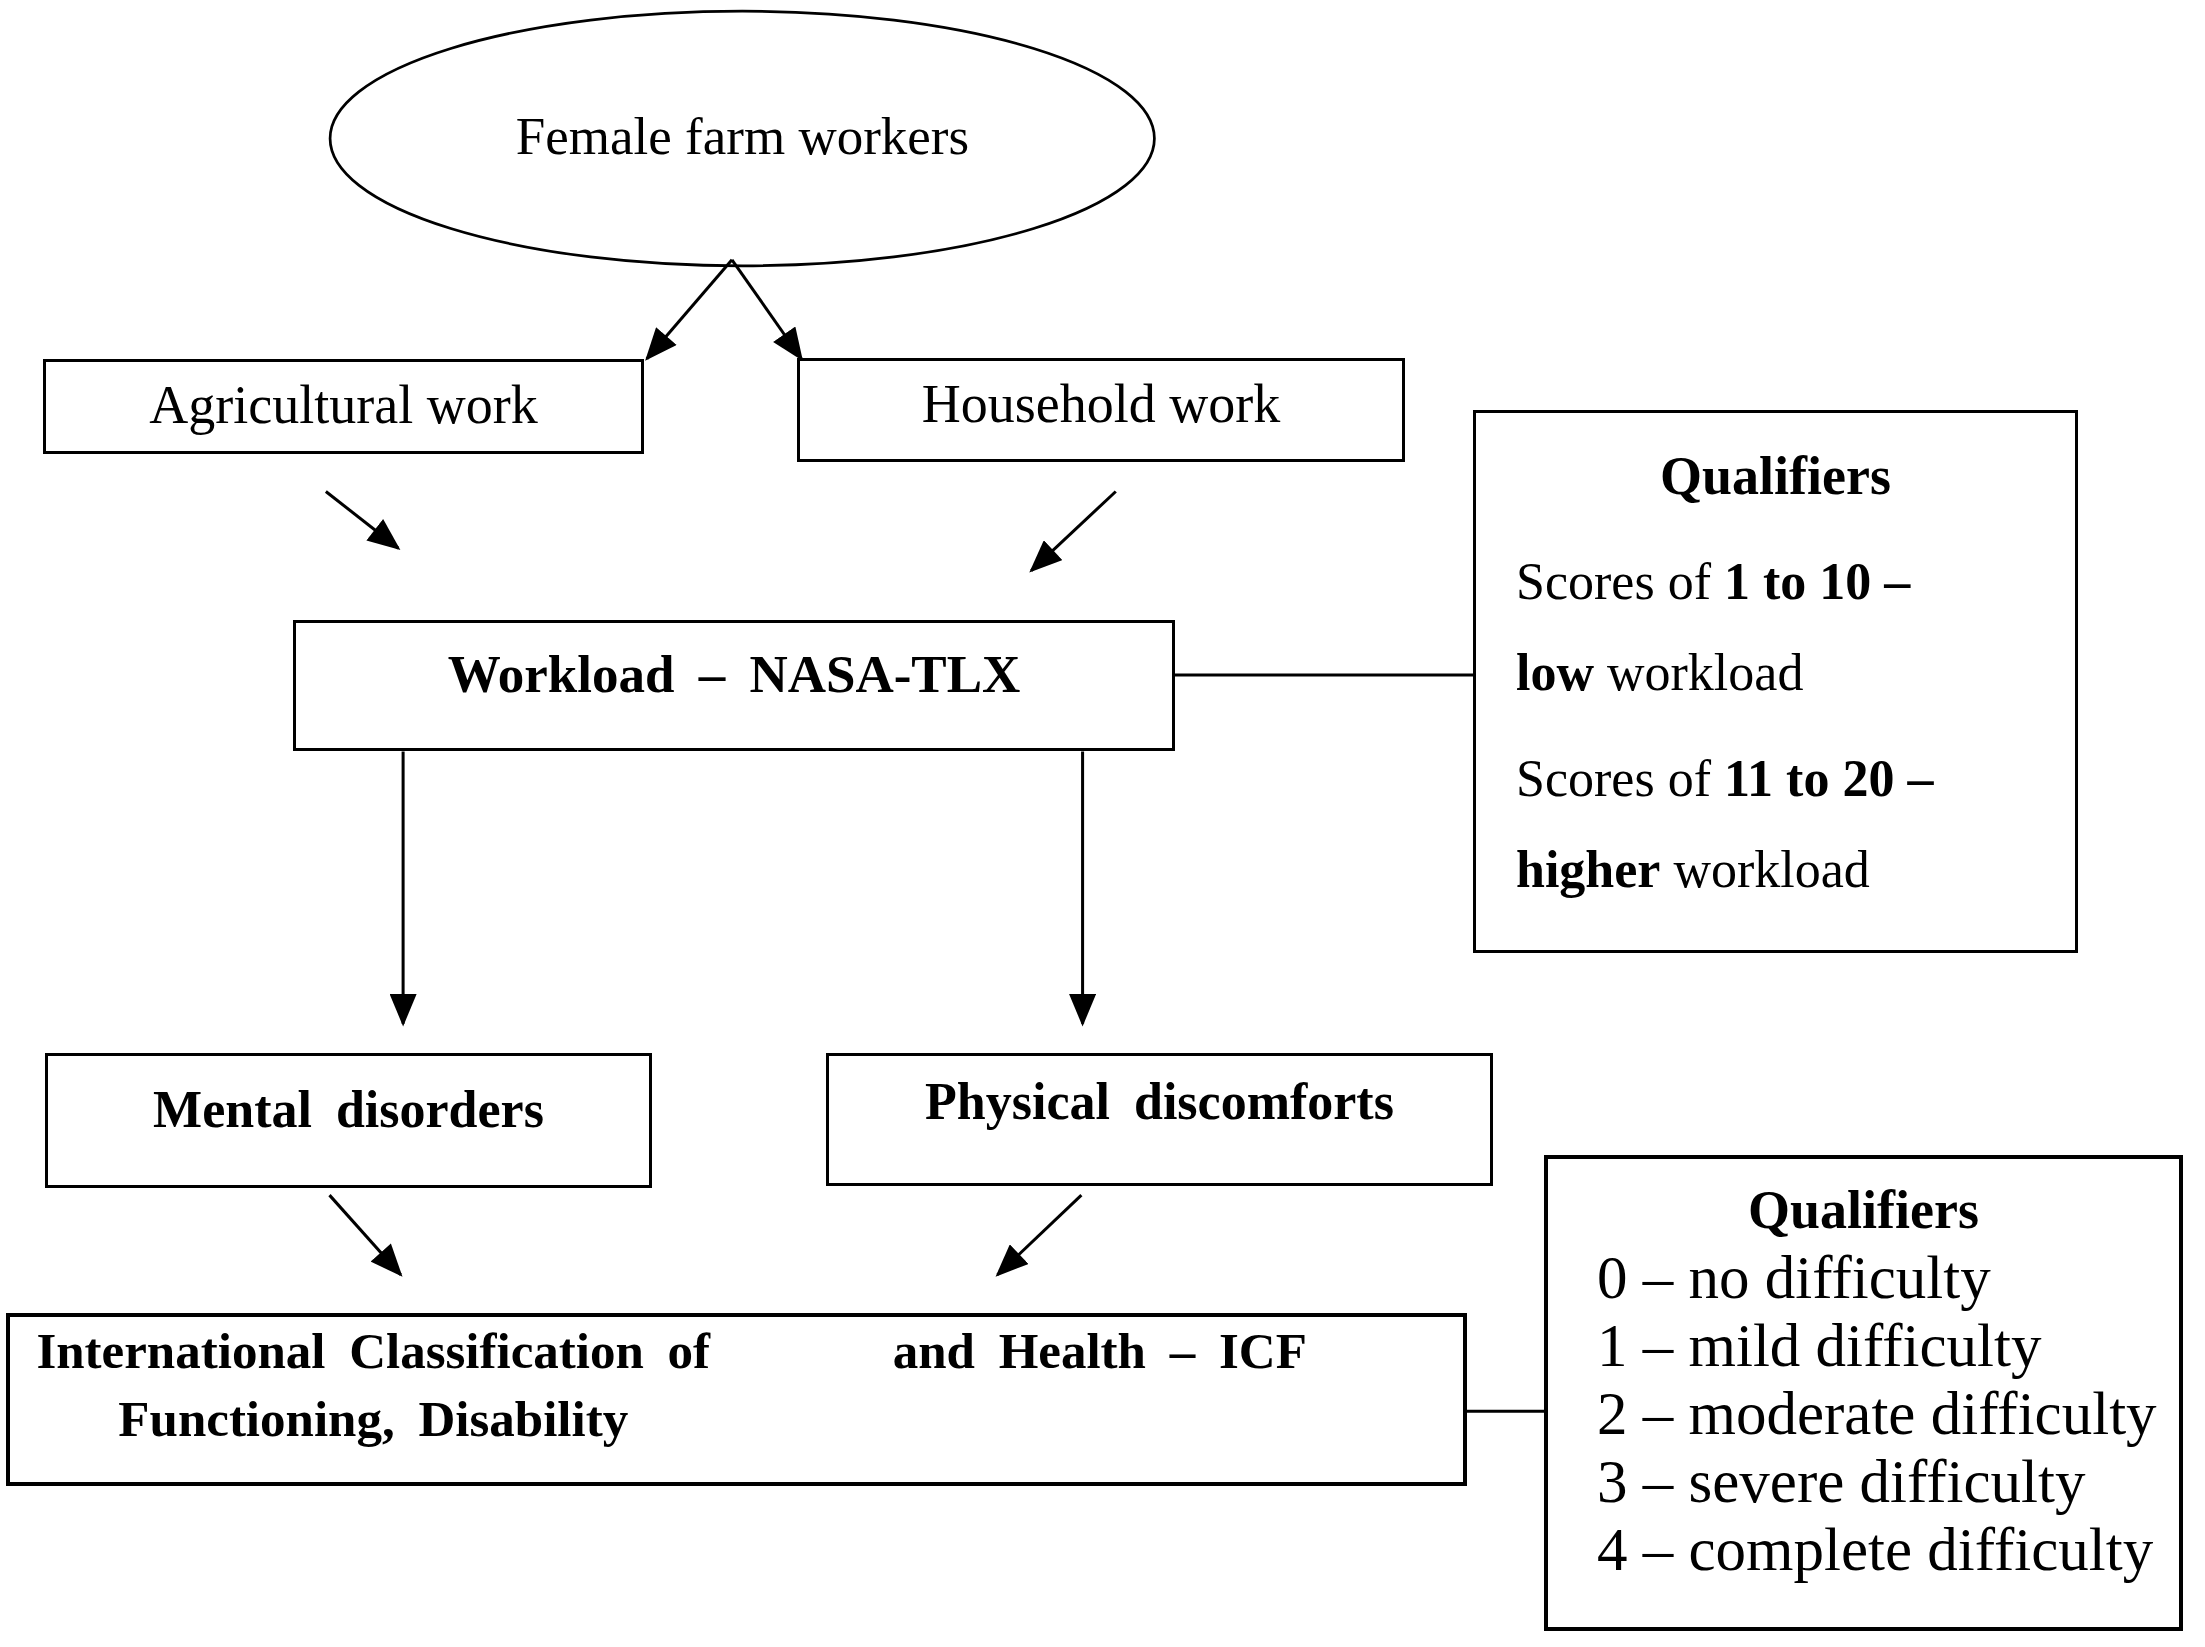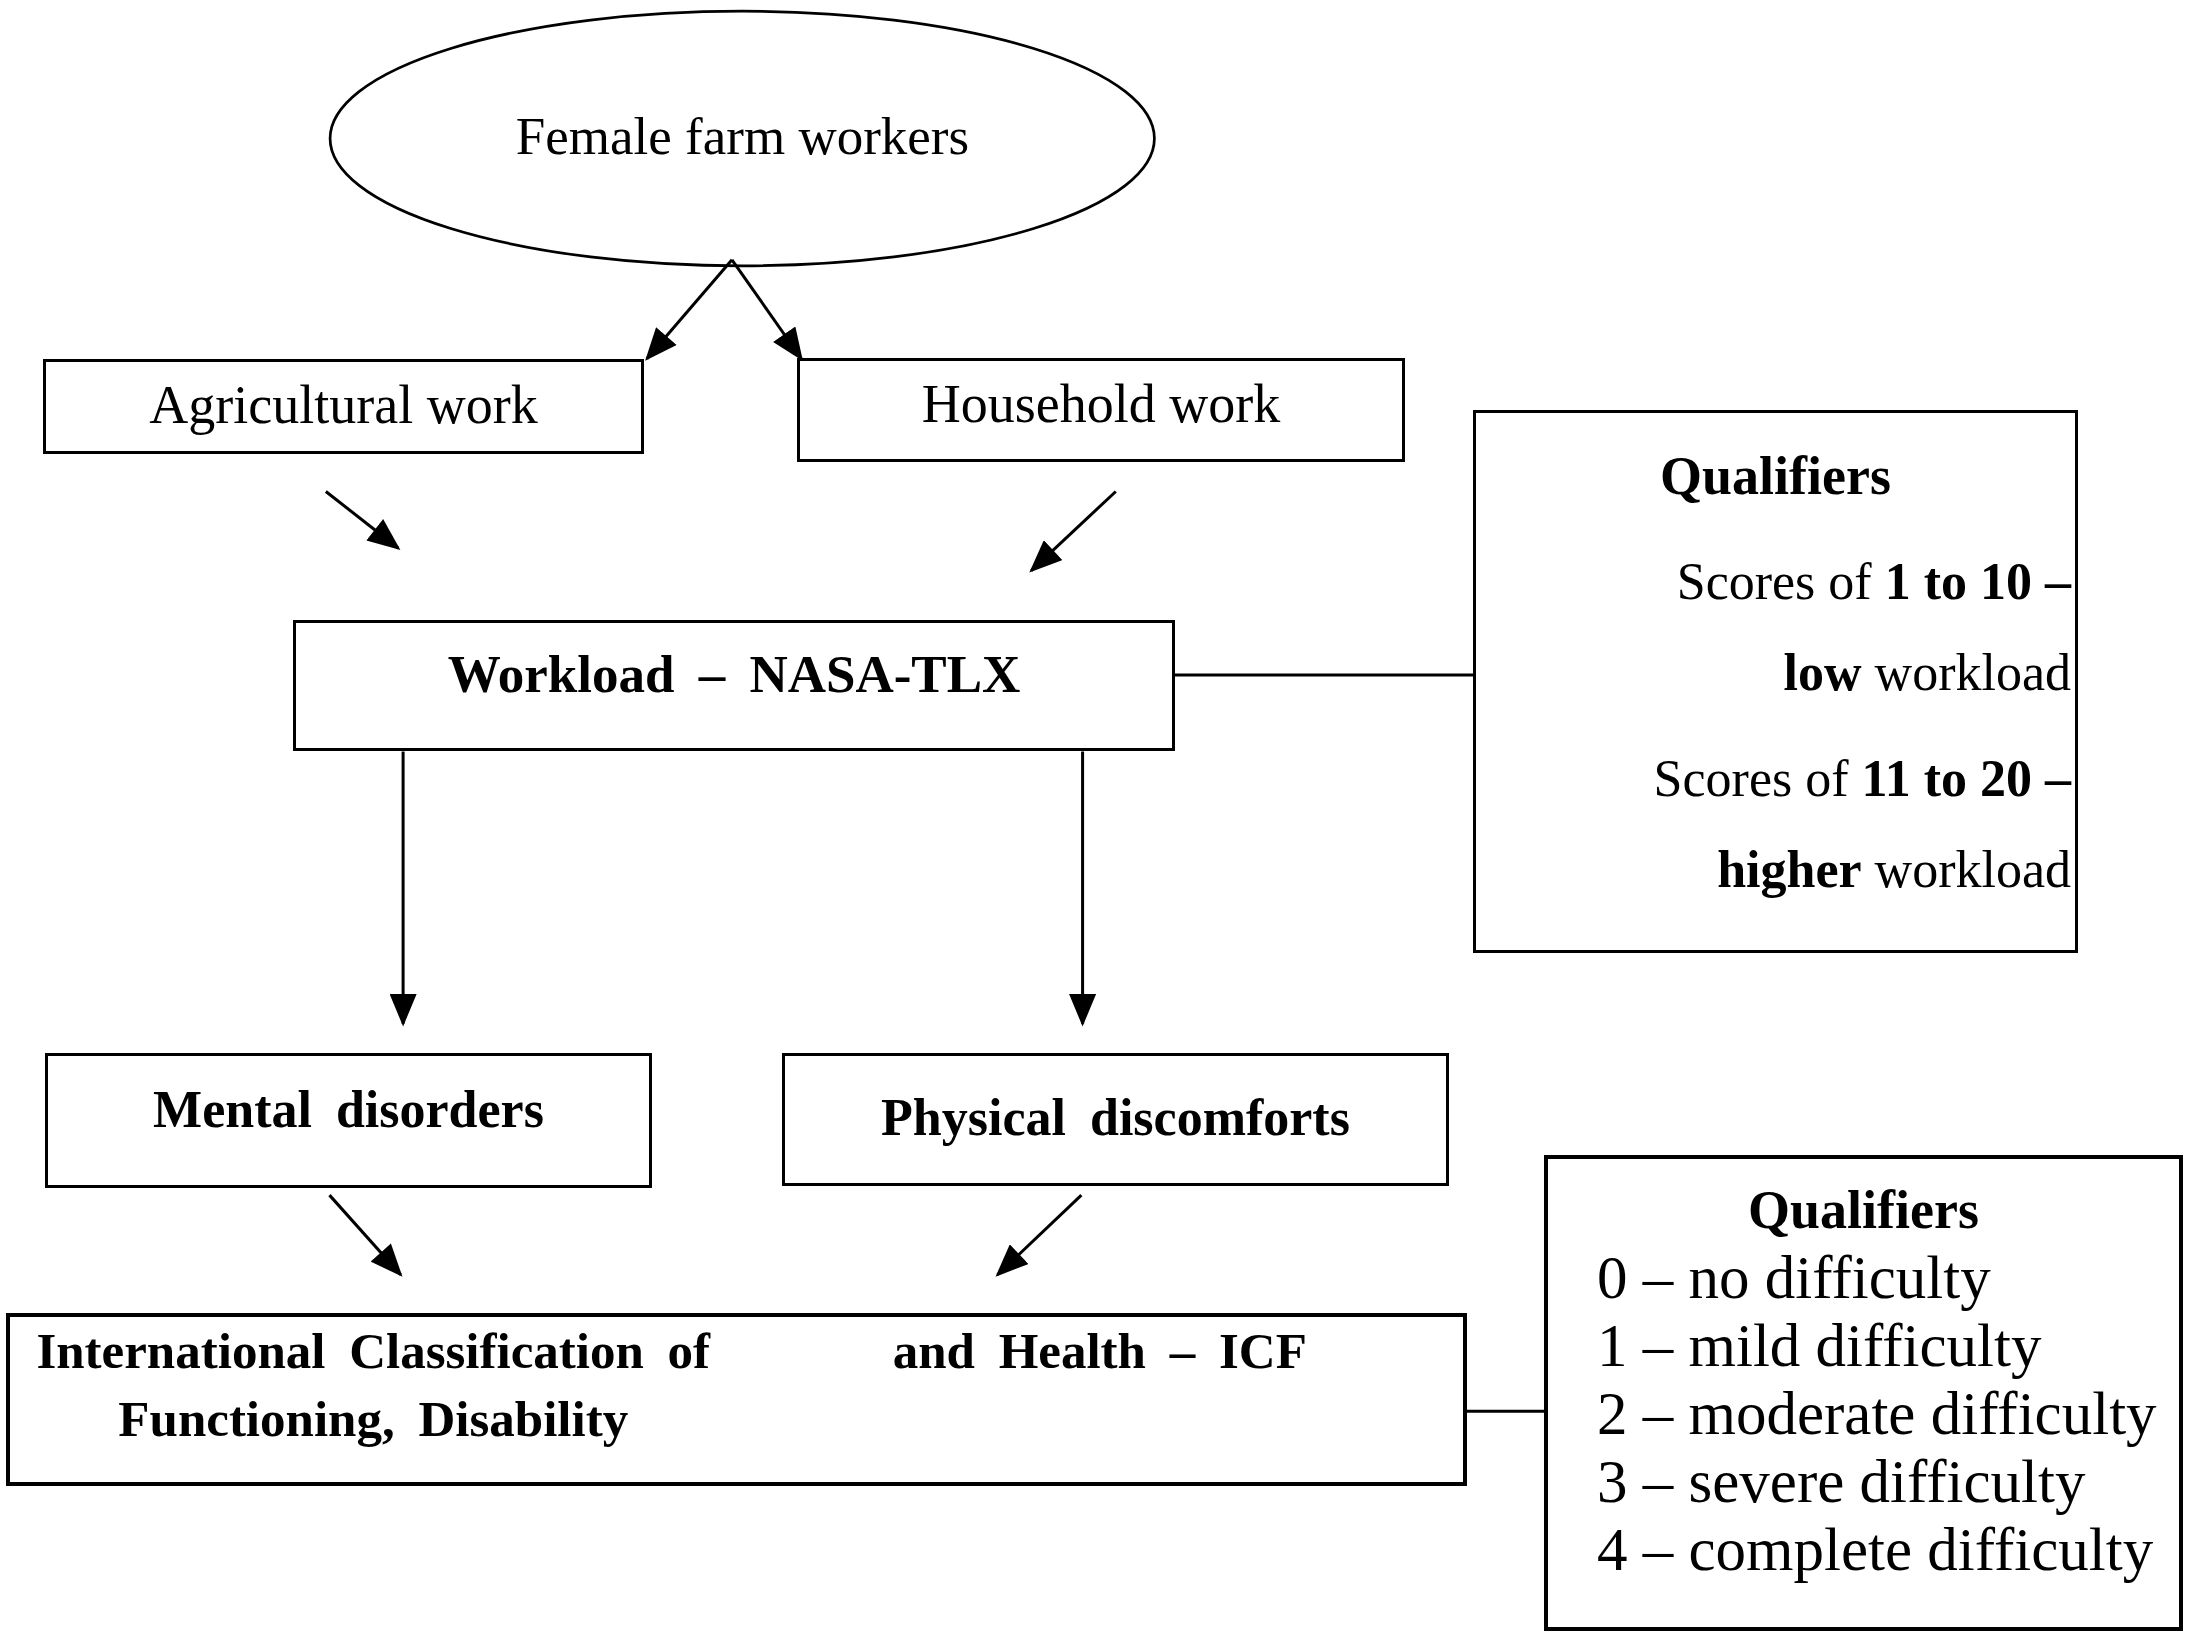--- a/index.html
+++ b/index.html
@@ -21,21 +21,21 @@
     position:absolute;z-index:2;text-align:center;font-size:53px;line-height:1.0;
   }
   .icf{
     border-width:4.2px;display:flex;flex-direction:row;justify-content:center;
     font-weight:700;font-size:51px;line-height:68px;word-spacing:11px;
   }
   .qbox{position:absolute;box-sizing:border-box;border:3.6px solid #000;background:transparent;z-index:2;}
   .qbox .qtitle{text-align:center;font-weight:700;font-size:54px;line-height:54px;}
   .q1 .qtitle{margin-top:36px;}
   .q1 .qbody{margin-top:33px;padding-left:28px;font-size:52px;}
-  .q1 p{margin:4px;line-height:91px;text-align:right;}
+  .q1 p{margin:12px;line-height:91px;}
   .q1 p + p{margin-top:15px;}
   .q2{border-width:4.2px;}
   .q2 .qtitle{margin-top:24px;}
   .q2 .qlist{margin-top:7.2px;padding-left:17px;font-size:61px;line-height:68px;margin-left:32px;}
   b{font-weight:700;}
 </style>
 </head>
 <body>
 
 <div id="canvas">
@@ -82,21 +82,21 @@
   </div>
 
   <div class="node n-bold" style="left:293px;top:620px;width:882px;height:131px;padding-top:25px;">
     <span class="lbl">Workload – NASA-TLX</span>
   </div>
 
   <div class="node n-bold" style="left:45px;top:1053px;width:607px;height:135px;padding-top:28px;font-size:52px;">
     <span class="lbl">Mental disorders</span>
   </div>
 
-  <div class="node n-bold" style="left:782px;top:1053px;width:667px;height:133px;padding-top:36px;font-size:52px;">
+  <div class="node n-bold" style="left:826px;top:1053px;width:667px;height:133px;padding-top:20px;font-size:52px;">
     <span class="lbl">Physical discomforts</span>
   </div>
 
   <div class="node icf" style="left:6px;top:1313px;width:1461px;height:173px;">
     <span class="lbl">International Classification of Functioning, Disability</span>
     <span class="lbl">and Health – ICF</span>
   </div>
 
   <div class="qbox q1" style="left:1473px;top:410px;width:605px;height:543px;">
     <div class="qtitle">Qualifiers</div>

